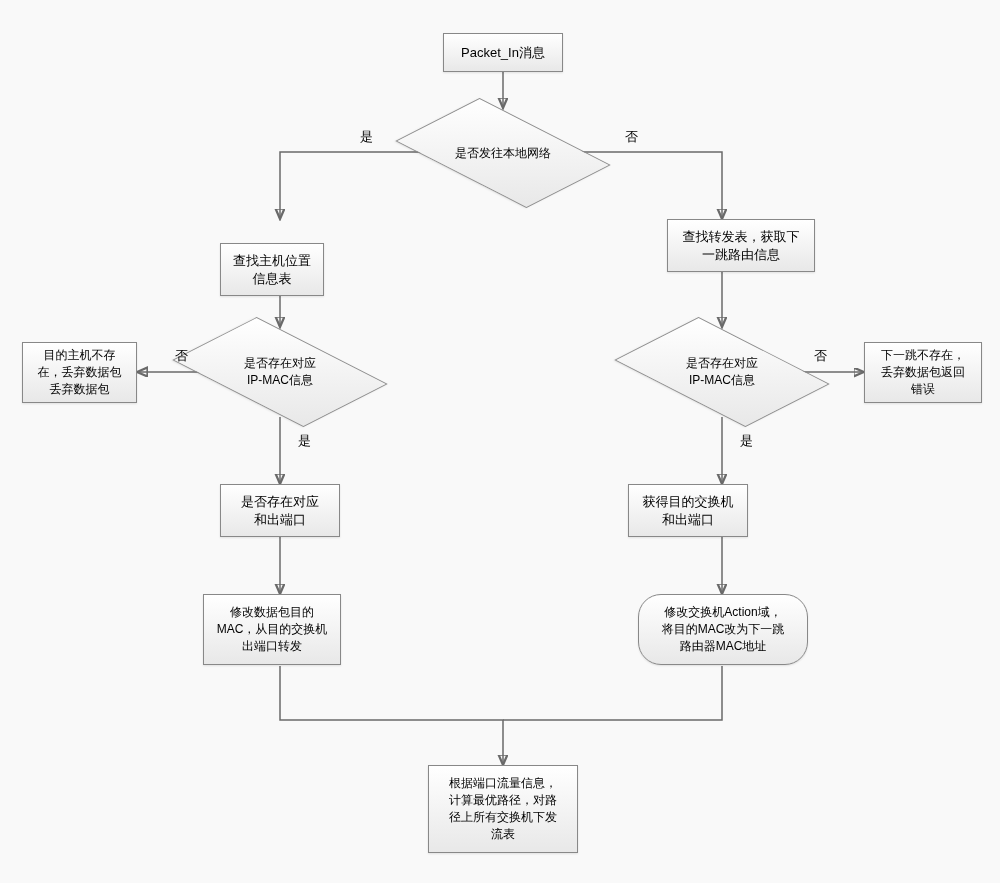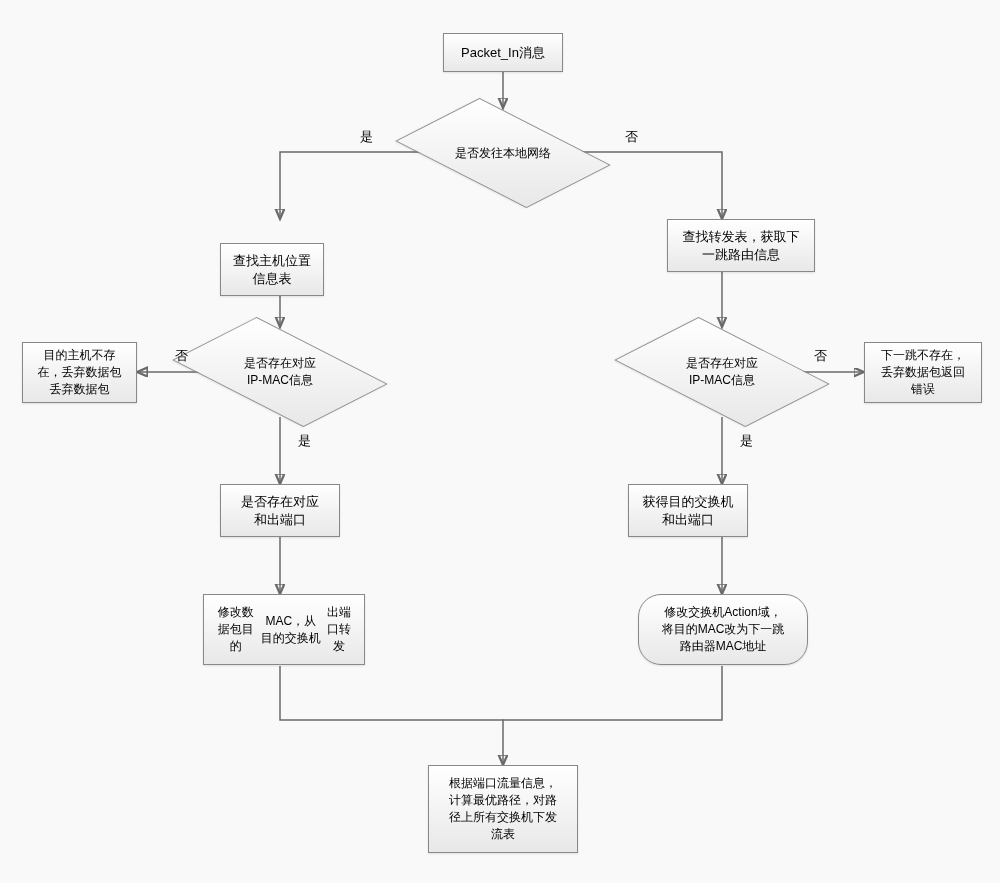--- a/index.html
+++ b/index.html
@@ -159,21 +159,21 @@
 <div class="box" style="left:220px; top:484px; width:120px; height:53px; flex-direction:column;">
   <span>是否存在对应</span>
   <span>和出端口</span>
 </div>
 
 <div class="box" style="left:628px; top:484px; width:120px; height:53px; flex-direction:column;">
   <span>获得目的交换机</span>
   <span>和出端口</span>
 </div>
 
-<div class="box" style="left:203px; top:594px; width:162px; height:71px; flex-direction:row; font-size:12px;justify-content:flex-end;">
+<div class="box" style="left:203px; top:594px; width:138px; height:71px; flex-direction:column; font-size:12px;">
   <span>修改数据包目的</span>
   <span>MAC，从目的交换机</span>
   <span>出端口转发</span>
 </div>
 
 <div class="box" style="left:638px; top:594px; width:170px; height:71px; flex-direction:column; font-size:12px;border-radius:23px;">
   <span>修改交换机Action域，</span>
   <span>将目的MAC改为下一跳</span>
   <span>路由器MAC地址</span>
 </div>

